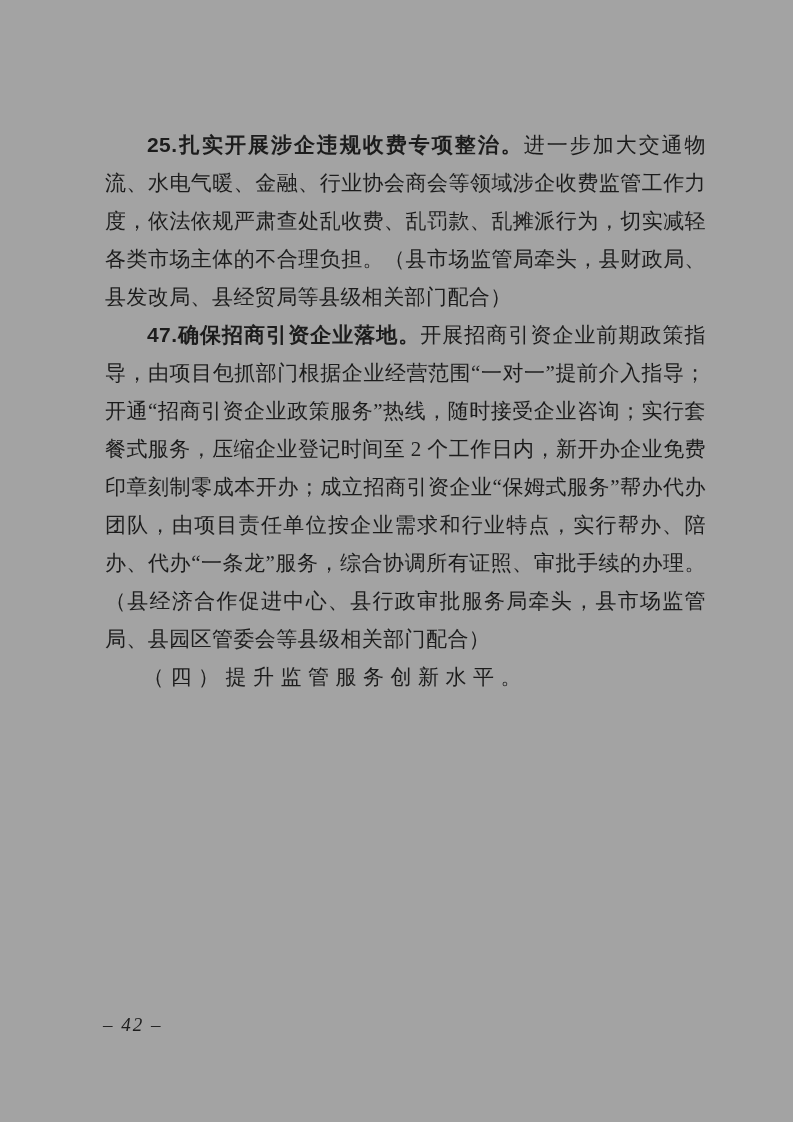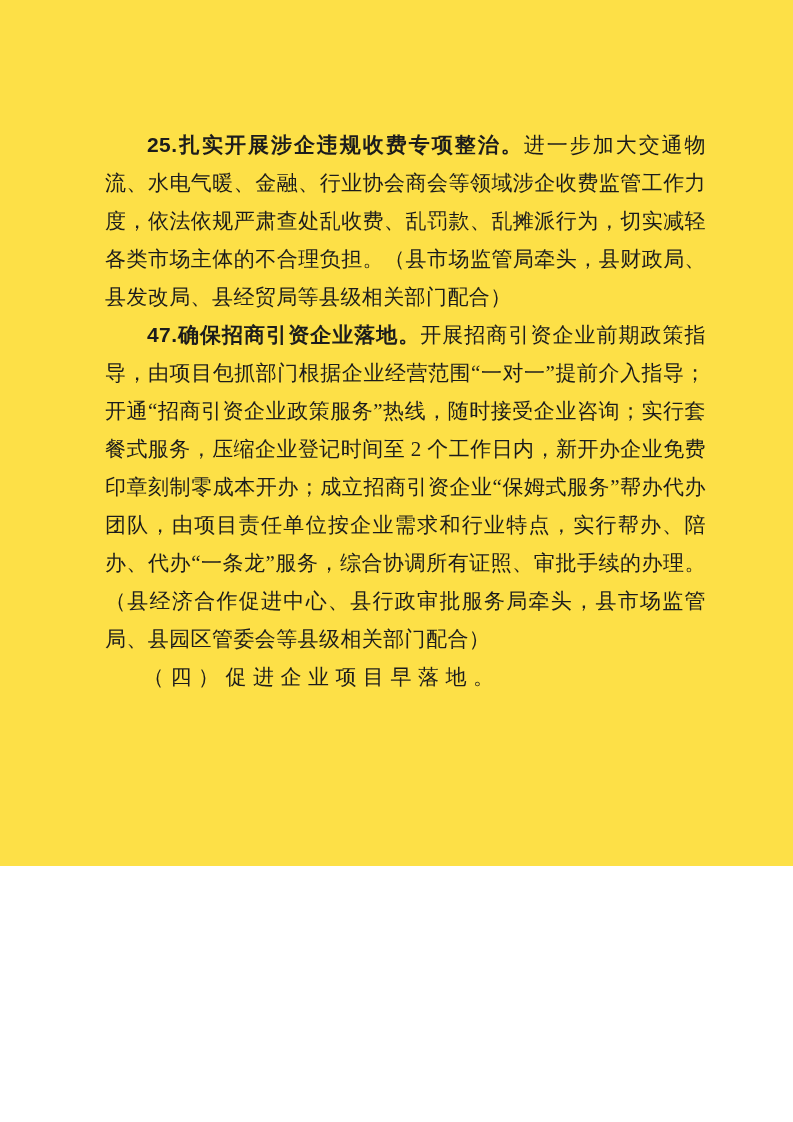--- a/index.html
+++ b/index.html
@@ -3,22 +3,22 @@
 <meta charset="utf-8">
 <style>
   html, body {
     margin: 0;
     padding: 0;
     background: #ffffff;
   }
   .page {
     position: relative;
     width: 793px;
-    height: 866px;
-    background: #fde047;
+    height: 1122px;
+    background: #a3a3a3;
     color: #1c1c1c;
     font-family: "Liberation Serif", serif;
     overflow: hidden;
   }
   .doc-body {
     position: absolute;
     left: 105px;
     top: 126px;
     width: 601px;
   }
@@ -58,19 +58,19 @@
 </head>
 <body>
 
 <div class="page">
   <div class="doc-body">
 
     <p class="para"><b class="lead">25.扎实开展涉企违规收费专项整治。</b><span>进一步加大交通物流、水电气暖、金融、行业协会商会等领域涉企收费监管工作力度，依法依规严肃查处乱收费、乱罚款、乱摊派行为，切实减轻各类市场主体的不合理负担。（县市场监管局牵头，县财政局、县发改局、县经贸局等县级相关部门配合）</span></p>
 
     <p class="para"><b class="lead">47.确保招商引资企业落地。</b><span>开展招商引资企业前期政策指导，由项目包抓部门根据企业经营范围“一对一”提前介入指导；开通“招商引资企业政策服务”热线，随时接受企业咨询；实行套餐式服务，压缩企业登记时间至 2 个工作日内，新开办企业免费印章刻制零成本开办；成立招商引资企业“保姆式服务”帮办代办团队，由项目责任单位按企业需求和行业特点，实行帮办、陪办、代办“一条龙”服务，综合协调所有证照、审批手续的办理。（县经济合作促进中心、县行政审批服务局牵头，县市场监管局、县园区管委会等县级相关部门配合）</span></p>
 
-    <p class="section-heading">（四）促进企业项目早落地。</p>
+    <p class="section-heading">（四）提升监管服务创新水平。</p>
 
 
   </div>
 
   <div class="page-number">– 42 –</div>
 </div>
 
 </body></html>

